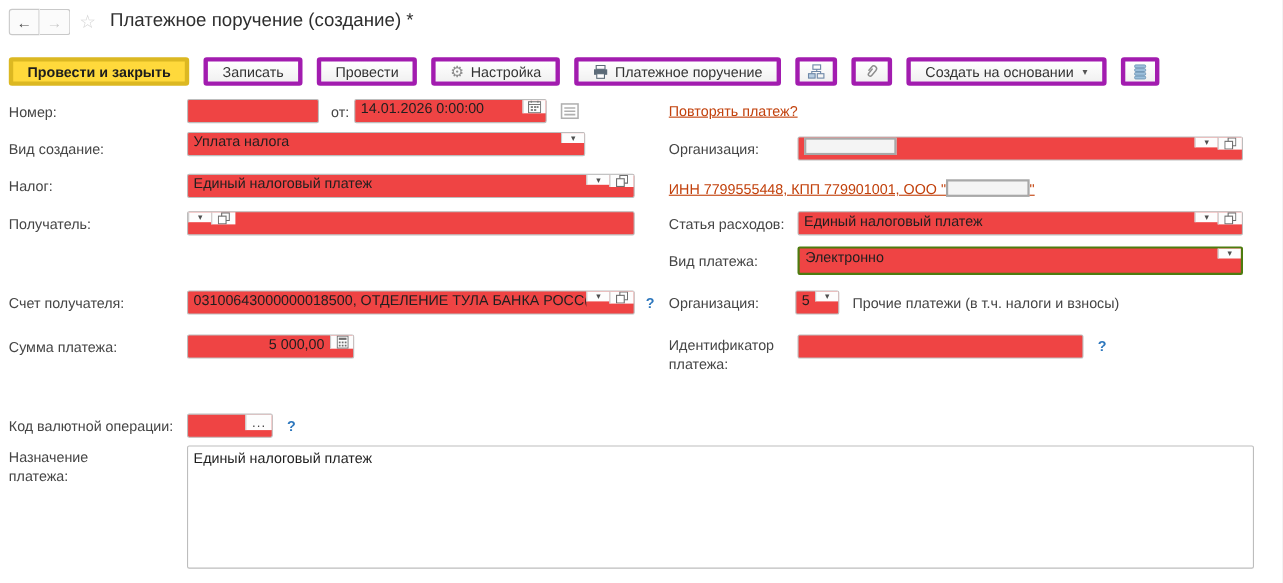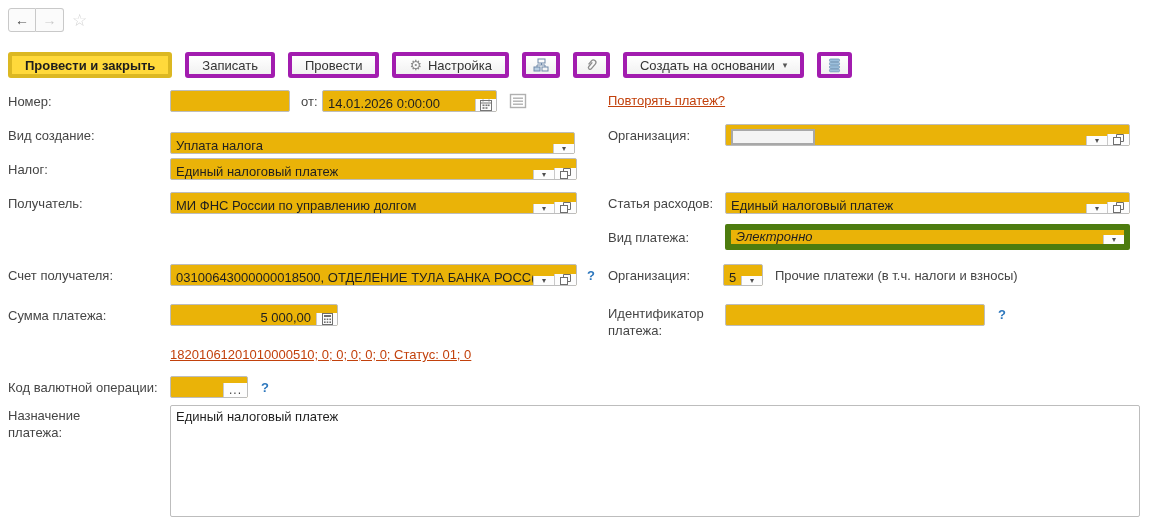--- a/index.html
+++ b/index.html
@@ -20,23 +20,23 @@
        gap:6px;padding:0 13px;background:linear-gradient(#ffffff,#f1f1f1);
        border:4px solid #a21caf;border-radius:3px;font-size:13px;color:#333;white-space:nowrap;}
   .btn.primary{background:#ffd93b;border-color:#dcb822;font-weight:bold;color:#1d1d1d;}
   .btn.iconbtn{padding:0 7px;}
   .caret{font-size:9px;color:#555;margin-left:2px;}
   .gear{font-size:14px;color:#8c8c8c;line-height:1;}
   
   .lbl{position:absolute;font-size:13px;color:#454545;white-space:nowrap;}
   .lnk{position:absolute;font-size:13px;color:#c2410c;text-decoration:underline;white-space:nowrap;cursor:pointer;}
   .help{position:absolute;font-size:13px;font-weight:bold;color:#2d77bd;cursor:pointer;}
-  .field{position:absolute;height:22px;box-sizing:border-box;border:1px solid #bdbdbd;background:#eab308;
-         display:flex;align-items:flex-end;border-radius:2px;}
-  .field.focused{border:6px solid #4d7c0f;height:26px;font-style:italic;}
+  .field{position:absolute;height:22px;box-sizing:border-box;border:1px solid #bdbdbd;background:#ef4444;
+         display:flex;align-items:flex-start;border-radius:2px;}
+  .field.focused{border:2px solid #4d7c0f;height:26px;}
   .ftext{flex:1;font-size:13px;color:#1f1f1f;padding:0 5px;white-space:nowrap;overflow:hidden;
          display:flex;align-items:center;}
   .ftext.right{justify-content:flex-end;}
   .seg{width:21px;box-sizing:border-box;border-left:1px solid #c9c9c9;display:flex;align-items:center;
        justify-content:center;background:#fdfdfd;cursor:pointer;}
   .arr{font-size:8px;color:#4f4f4f;}
   .dots{font-size:12px;color:#444;letter-spacing:1px;}
   .redact{display:inline-block;box-sizing:border-box;background:#f4f4f4;border:2px solid #a8a8a8;height:16px;}
   .textarea{position:absolute;box-sizing:border-box;border:1px solid #bdbdbd;background:#fff;
             font-size:13px;color:#1f1f1f;padding:3px 5px;border-radius:2px;}
@@ -49,28 +49,39 @@
 
   <div class="navgroup">
     <div class="navbtn back">
         <span>←</span>
       </div>
     <div class="navbtn fwd">
         <span>→</span>
       </div>
   </div>
   <div class="star">☆</div>
+  <div class="title">Платежное поручение (создание) *</div>
 
   <div class="toolbar">
     <button class="btn primary">Провести и закрыть</button>
     <button class="btn">Записать</button>
     <button class="btn">Провести</button>
     <button class="btn">
       <span class="gear">⚙</span>
       <span>Настройка</span>
+    </button>
+    <button class="btn">
+      <span>
+        <svg width="14" height="13" viewBox="0 0 14 13">
+          <rect x="3" y="0.5" width="8" height="3.5" fill="none" stroke="#5c6b78"></rect>
+          <rect x="1" y="4" width="12" height="5" fill="#5c6b78"></rect>
+          <rect x="3.5" y="8" width="7" height="4.2" fill="#fff" stroke="#5c6b78"></rect>
+        </svg>
+      </span>
+      <span>Платежное поручение</span>
     </button>
     <button class="btn iconbtn">
       <span>
         <svg width="16" height="15" viewBox="0 0 16 15">
           <rect x="5" y="1" width="7" height="4" fill="none" stroke="#6e88a8"></rect>
           <rect x="1" y="9" width="6" height="4" fill="#b9cee2" stroke="#6e88a8"></rect>
           <rect x="9" y="9" width="6" height="4" fill="none" stroke="#6e88a8"></rect>
           <path d="M8.5 5 v2 h-4.5 v2 M8.5 7 h3.5 v2" fill="none" stroke="#6e88a8"></path>
         </svg>
       </span>
@@ -127,21 +138,21 @@
         <rect x="1.5" y="2.5" width="15" height="13" fill="none" stroke="#b0b0b0" stroke-width="1.4"></rect>
         <line x1="4" y1="6.2" x2="14" y2="6.2" stroke="#b0b0b0" stroke-width="1.4"></line>
         <line x1="4" y1="9.2" x2="14" y2="9.2" stroke="#b0b0b0" stroke-width="1.4"></line>
         <line x1="4" y1="12.2" x2="14" y2="12.2" stroke="#b0b0b0" stroke-width="1.4"></line>
       </svg>
     </span>
   </div>
   <div class="lnk" style="left:608px;top:93px">Повторять платеж?</div>
 
   <div class="lbl" style="left:8px;top:128px">Вид создание:</div>
-  <div class="field" style="left:170px;top:132px;width:405px">
+  <div class="field" style="left:170px;top:120px;width:362px">
     <span class="ftext">Уплата налога</span>
     <span class="seg">
         <span class="arr">▾</span>
       </span>
   </div>
   <div class="lbl" style="left:608px;top:128px">Организация:</div>
   <div class="field" style="left:725px;top:124px;width:405px">
     <span class="ftext">
         <span class="redact" style="width:84px"></span>
       </span>
@@ -166,24 +177,24 @@
       </span>
     <span class="seg" style="width:22px">
       <span>
         <svg width="11" height="11" viewBox="0 0 11 11">
           <rect x="0.5" y="3.5" width="7" height="7" fill="#fff" stroke="#6e6e6e"></rect>
           <path d="M3.5 3.5 v-3 h7 v7 h-3" fill="none" stroke="#6e6e6e"></path>
         </svg>
       </span>
     </span>
   </div>
+  <div class="lnk" style="left:608px;top:163px"><span>ИНН 7799555448, КПП 779901001, ООО "</span><span class="redact" style="width:76px;vertical-align:-3px"></span><span>"</span></div>
 
   <div class="lbl" style="left:8px;top:196px">Получатель:</div>
   <div class="field" style="left:170px;top:192px;width:407px">
-    <span class="ftext">МИ ФНС России по управлению долгом</span>
     <span class="seg">
         <span class="arr">▾</span>
       </span>
     <span class="seg" style="width:22px">
       <span>
         <svg width="11" height="11" viewBox="0 0 11 11">
           <rect x="0.5" y="3.5" width="7" height="7" fill="#fff" stroke="#6e6e6e"></rect>
           <path d="M3.5 3.5 v-3 h7 v7 h-3" fill="none" stroke="#6e6e6e"></path>
         </svg>
       </span>
@@ -232,21 +243,21 @@
   <div class="lbl" style="left:608px;top:268px">Организация:</div>
   <div class="field" style="left:723px;top:264px;width:40px">
     <span class="ftext" style="justify-content:center;padding:0 2px">5</span>
     <span class="seg">
         <span class="arr">▾</span>
       </span>
   </div>
   <div class="lbl" style="left:775px;top:268px">Прочие платежи (в т.ч. налоги и взносы)</div>
 
   <div class="lbl" style="left:8px;top:308px">Сумма платежа:</div>
-  <div class="field" style="left:170px;top:304px;width:168px">
+  <div class="field" style="left:170px;top:304px;width:152px">
     <span class="ftext right">5 000,00</span>
     <span class="seg">
       <span>
         <svg width="11" height="12" viewBox="0 0 11 12">
           <rect x="0.5" y="0.5" width="10" height="11" fill="none" stroke="#6e6e6e"></rect>
           <rect x="2" y="2" width="7" height="2" fill="#6e6e6e"></rect>
           <rect x="2" y="5.5" width="1.6" height="1.6" fill="#6e6e6e"></rect>
           <rect x="4.7" y="5.5" width="1.6" height="1.6" fill="#6e6e6e"></rect>
           <rect x="7.4" y="5.5" width="1.6" height="1.6" fill="#6e6e6e"></rect>
           <rect x="2" y="8.4" width="1.6" height="1.6" fill="#6e6e6e"></rect>
@@ -256,21 +267,20 @@
       </span>
     </span>
   </div>
   <div class="lbl" style="left:608px;top:306px">Идентификатор</div>
   <div class="lbl" style="left:608px;top:323px">платежа:</div>
   <div class="field" style="left:725px;top:304px;width:260px">
     <span class="ftext"></span>
   </div>
   <div class="help" style="left:998px;top:307px">?</div>
 
-  <div class="lnk" style="left:170px;top:347px">18201061201010000510; 0; 0; 0; 0; 0; Статус: 01; 0</div>
 
   <div class="lbl" style="left:8px;top:380px">Код валютной операции:</div>
   <div class="field" style="left:170px;top:376px;width:78px">
     <span class="ftext"></span>
     <span class="seg" style="width:24px">
         <span class="dots">...</span>
       </span>
   </div>
   <div class="help" style="left:261px;top:380px">?</div>
 

